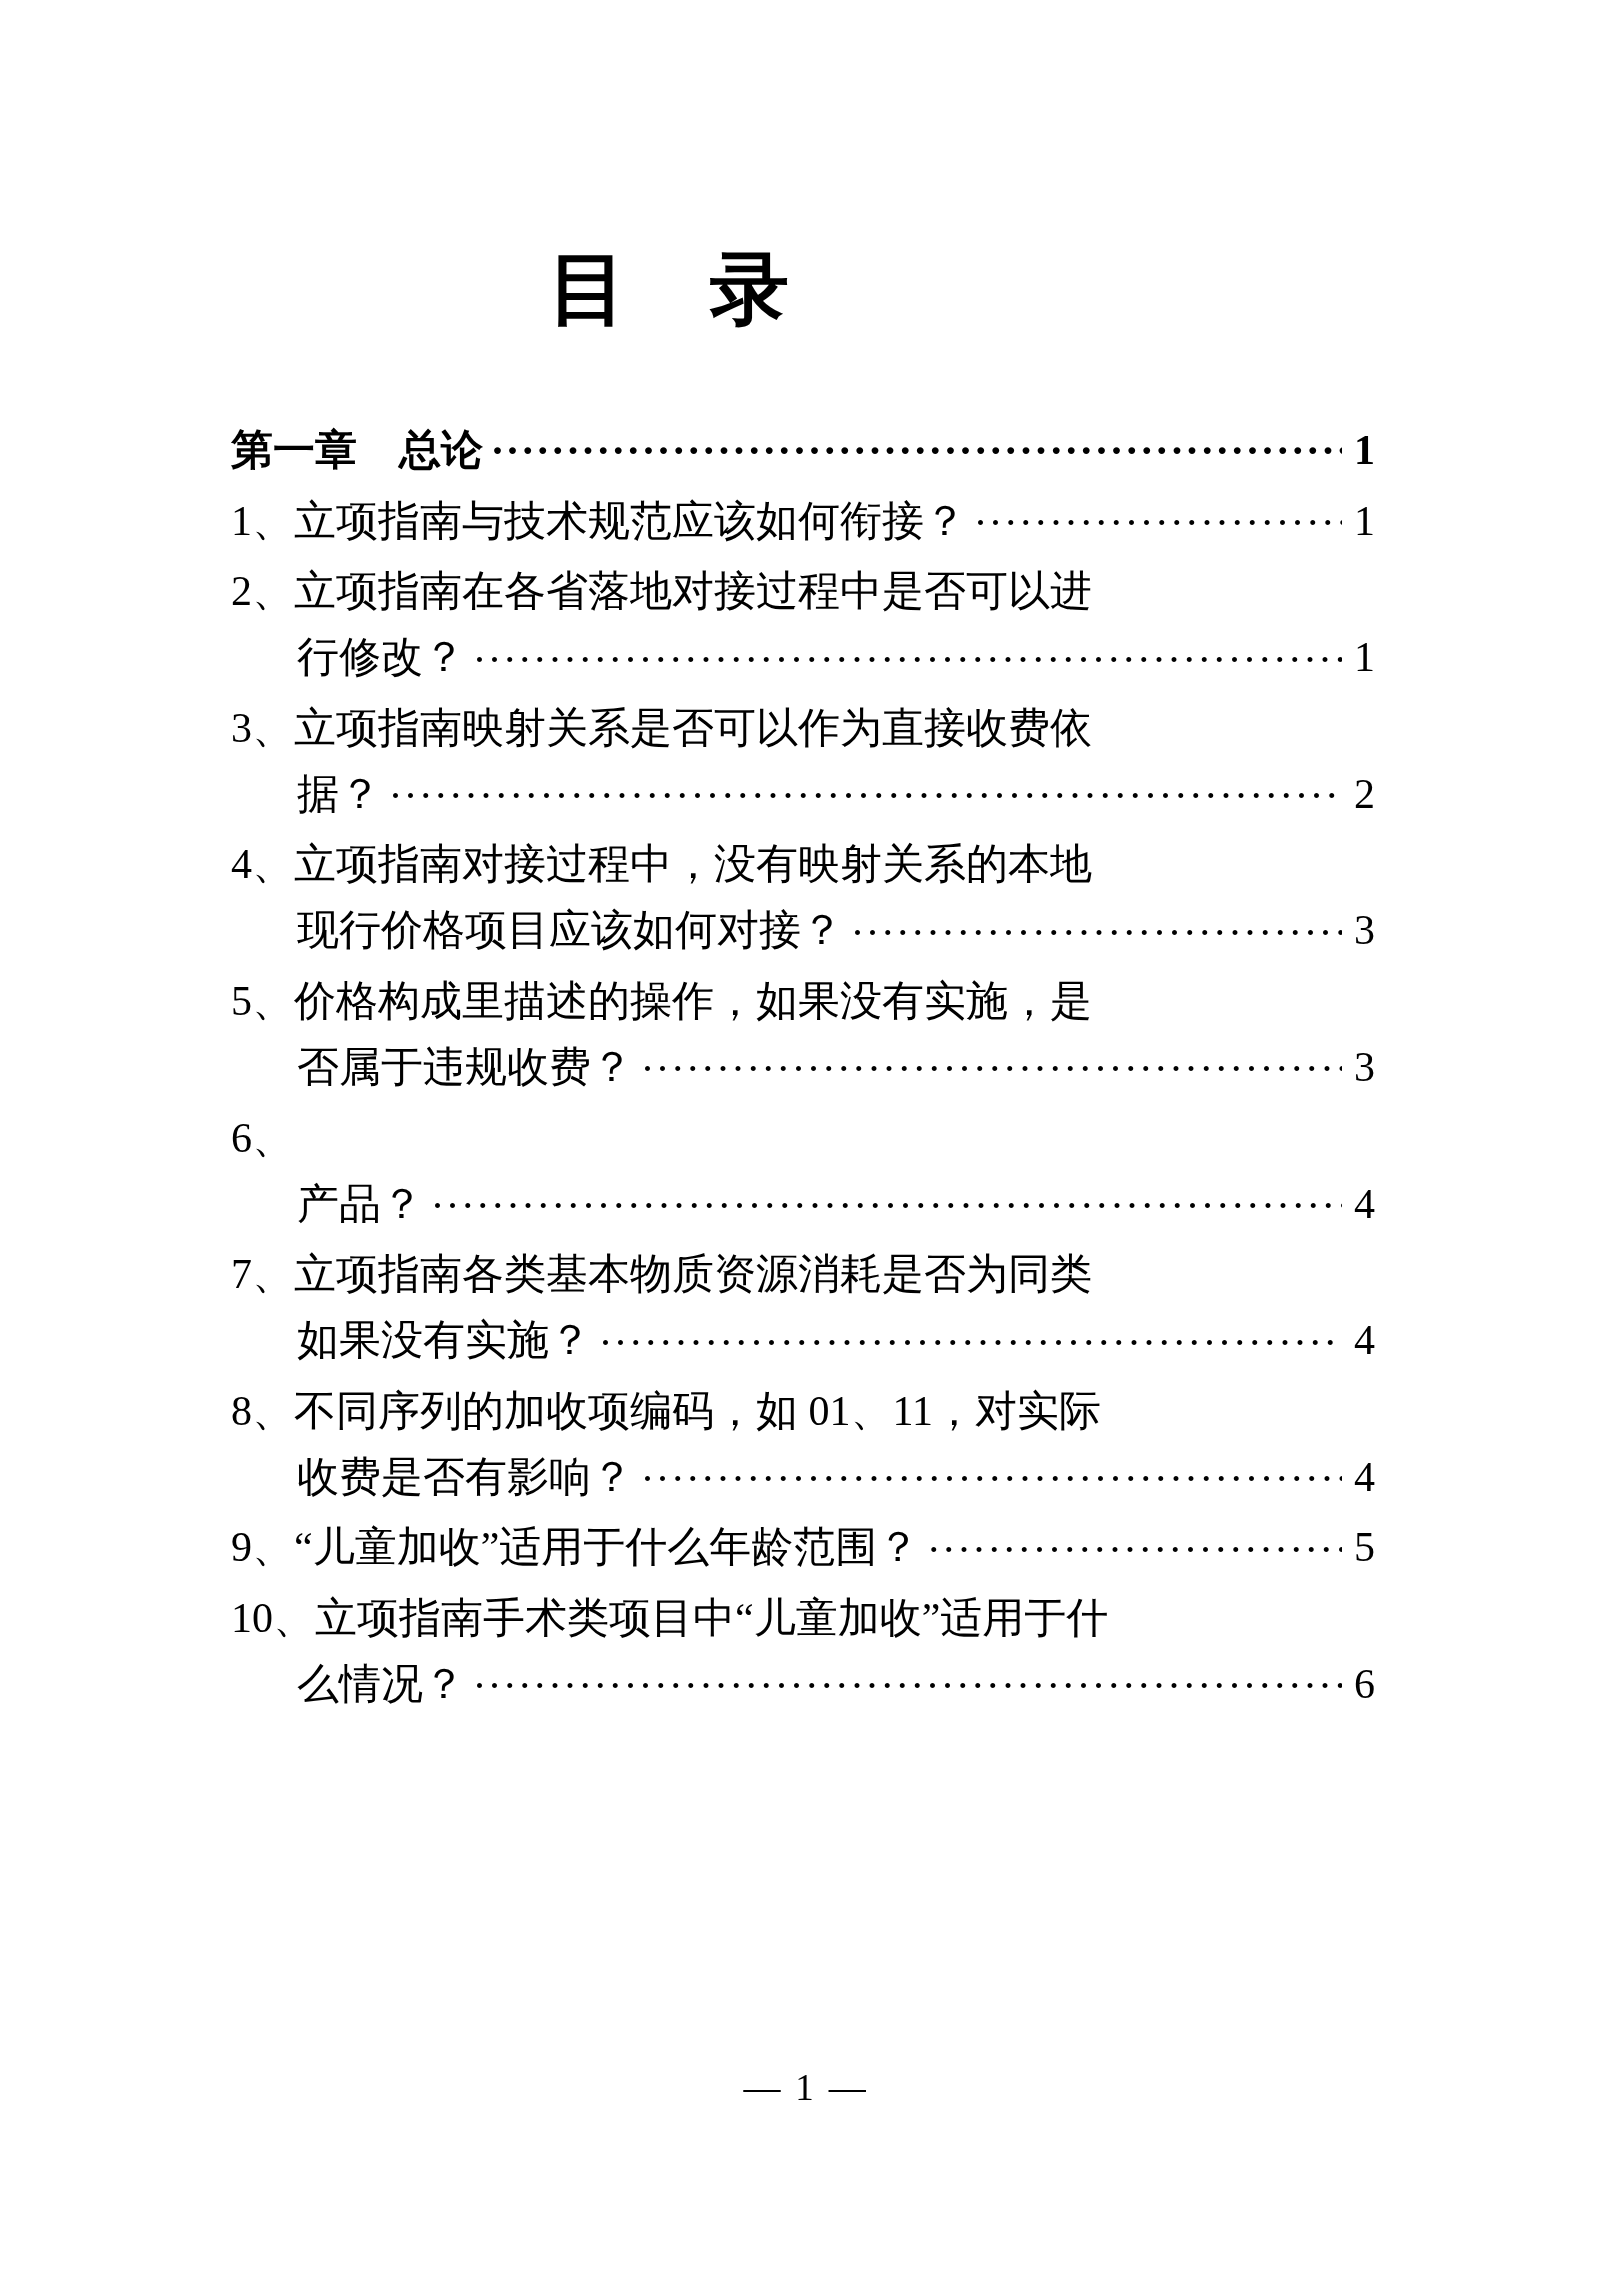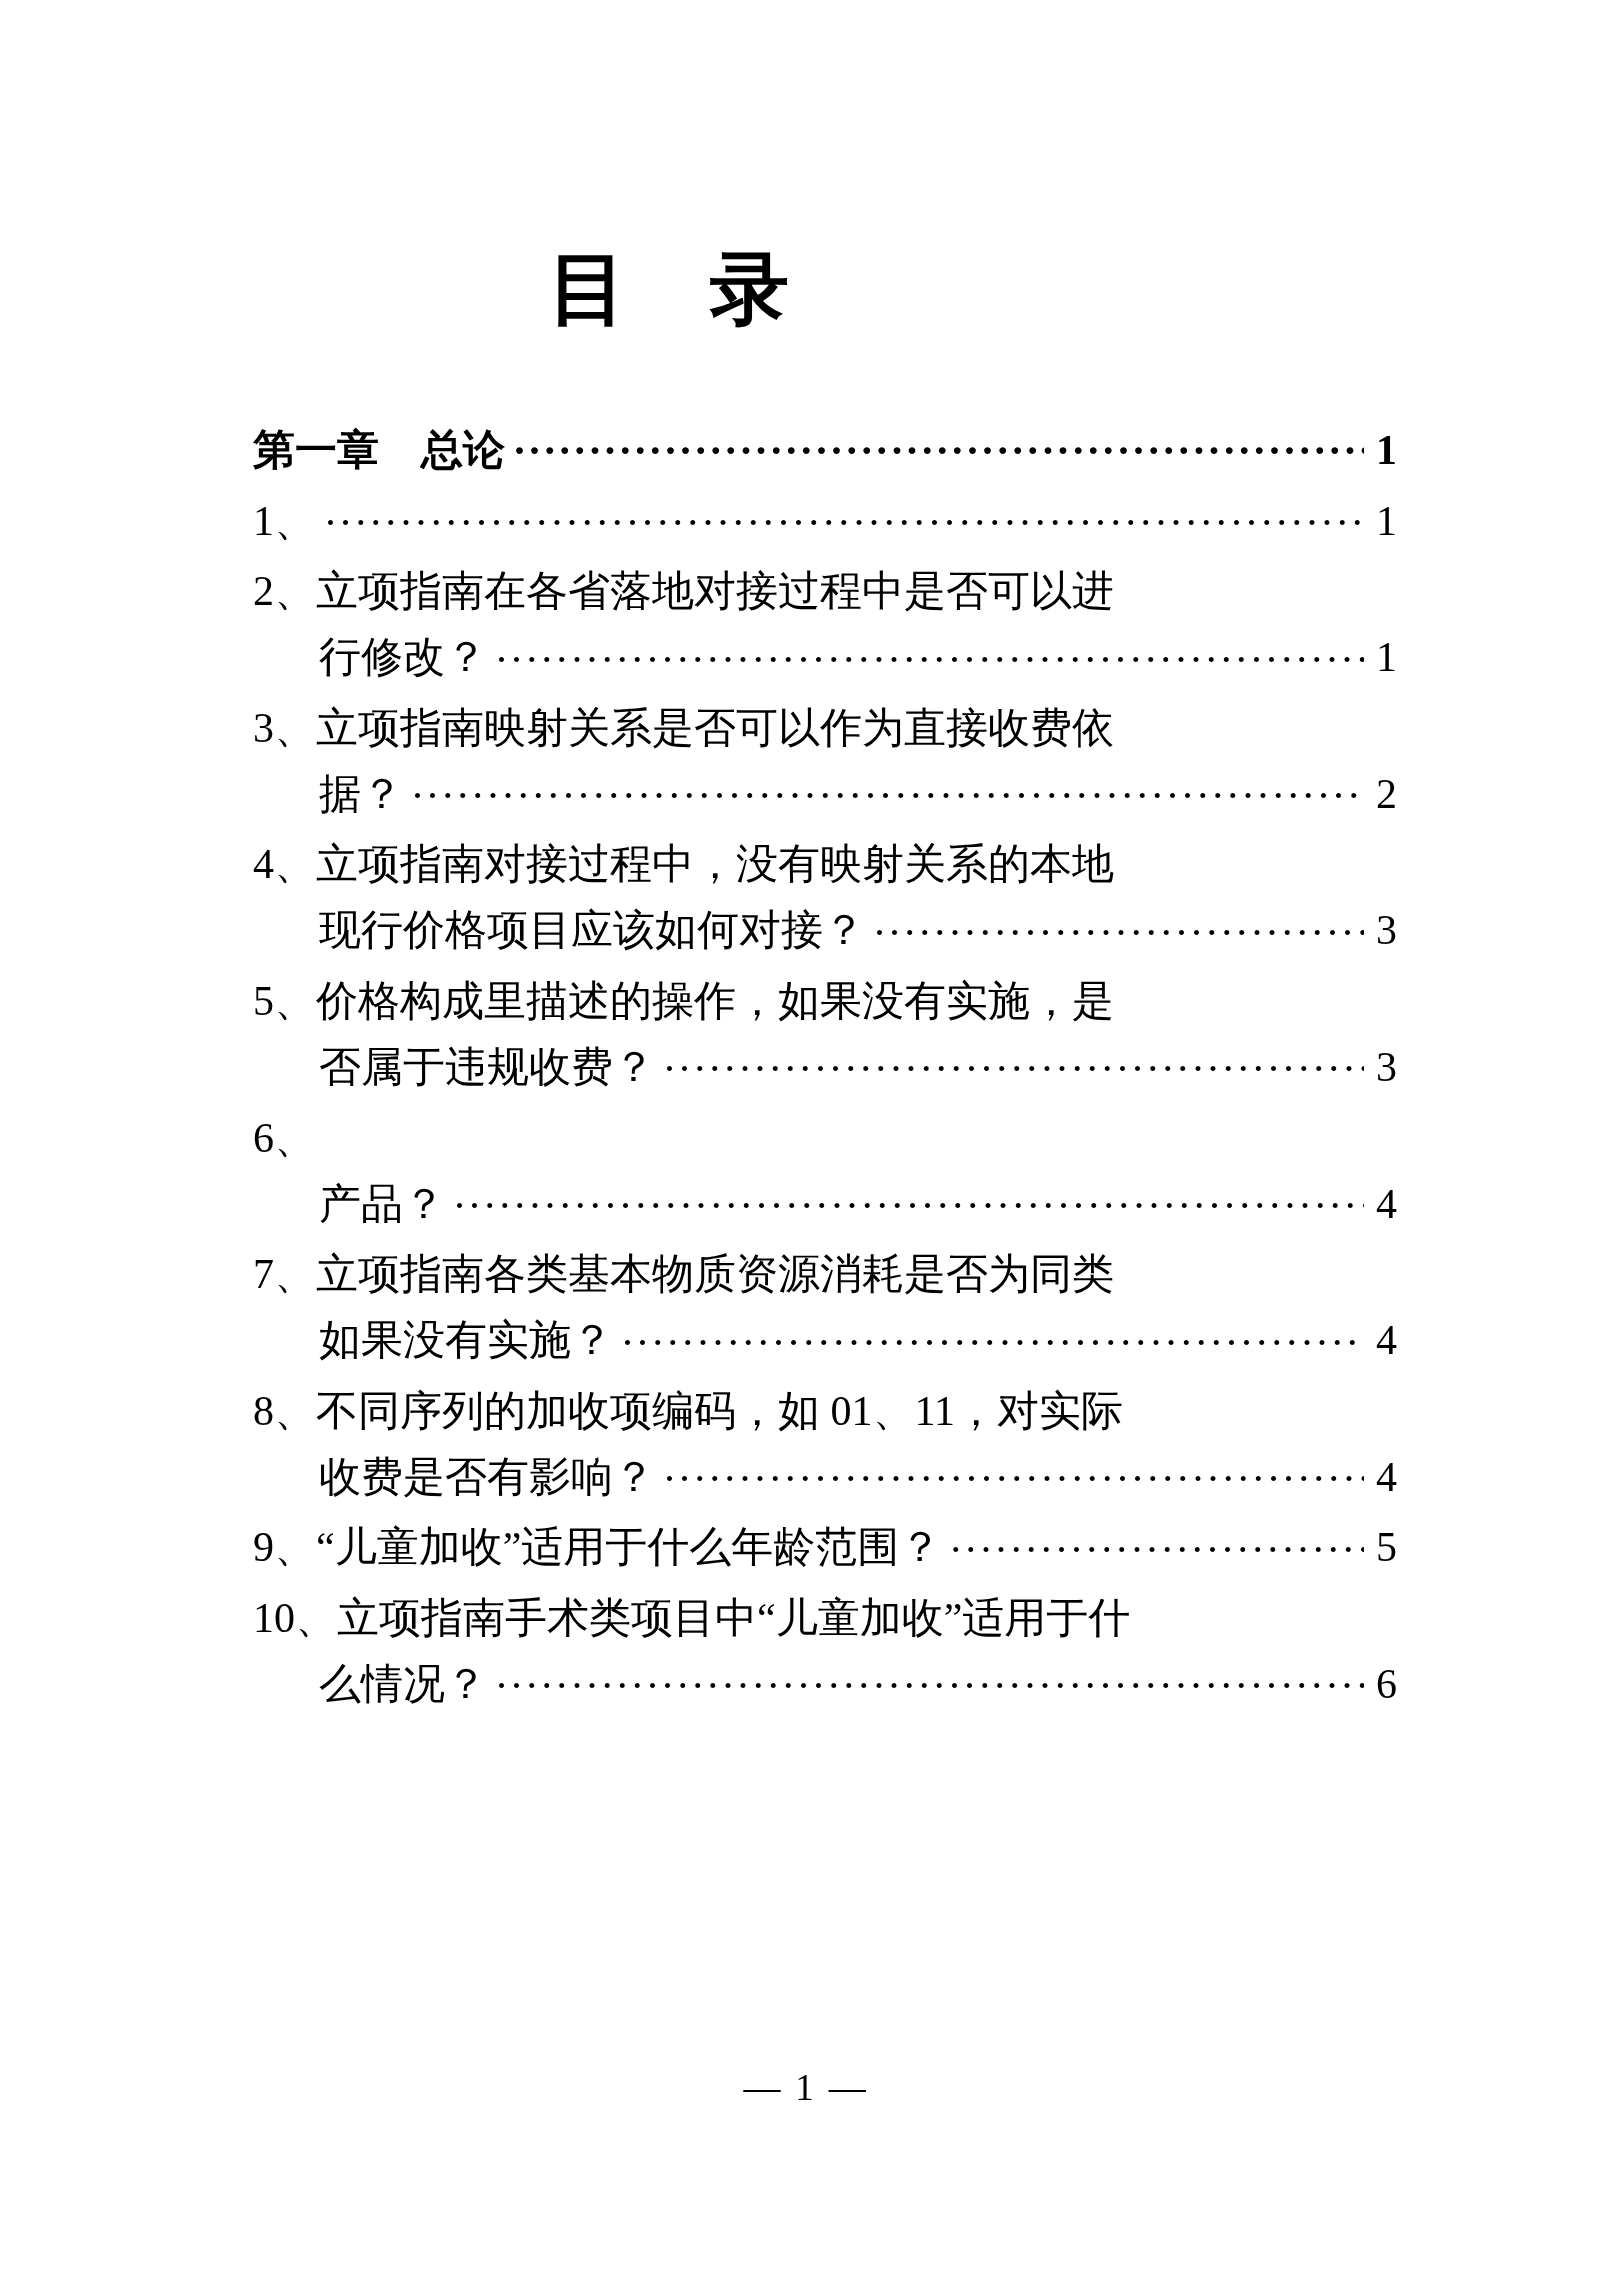--- a/index.html
+++ b/index.html
@@ -36,21 +36,21 @@
     letter-spacing: 1.8px;
     line-height: 1.1;
     white-space: pre;
     font-family: "Liberation Serif", "DejaVu Serif", serif;
   }
 
   
   .toc-body {
     position: absolute;
     top: 417px;
-    left: 253px;
+    left: 231px;
     width: 1144px;
     font-family: Liberation Serif, serif;
   }
 
   
   .entry {
     margin: 0 0 4.6px 0;
     padding: 0;
   }
 
@@ -146,20 +146,21 @@
       <div class="entry chapter">
         <div class="entry-line">
           <span class="txt">第一章　总论</span>
           <span class="leader"></span>
           <span class="pg">1</span>
         </div>
       </div>
       <div class="entry">
         <div class="entry-line">
           <span class="num">1、</span>
+          <span class="txt">立项指南与技术规范应该如何衔接？</span>
           <span class="leader"></span>
           <span class="pg">1</span>
         </div>
       </div>
       <div class="entry">
         <div class="entry-line">
           <span class="num">2、</span>
           <span class="txt">立项指南在各省落地对接过程中是否可以进</span>
         </div>
         <div class="cont">

